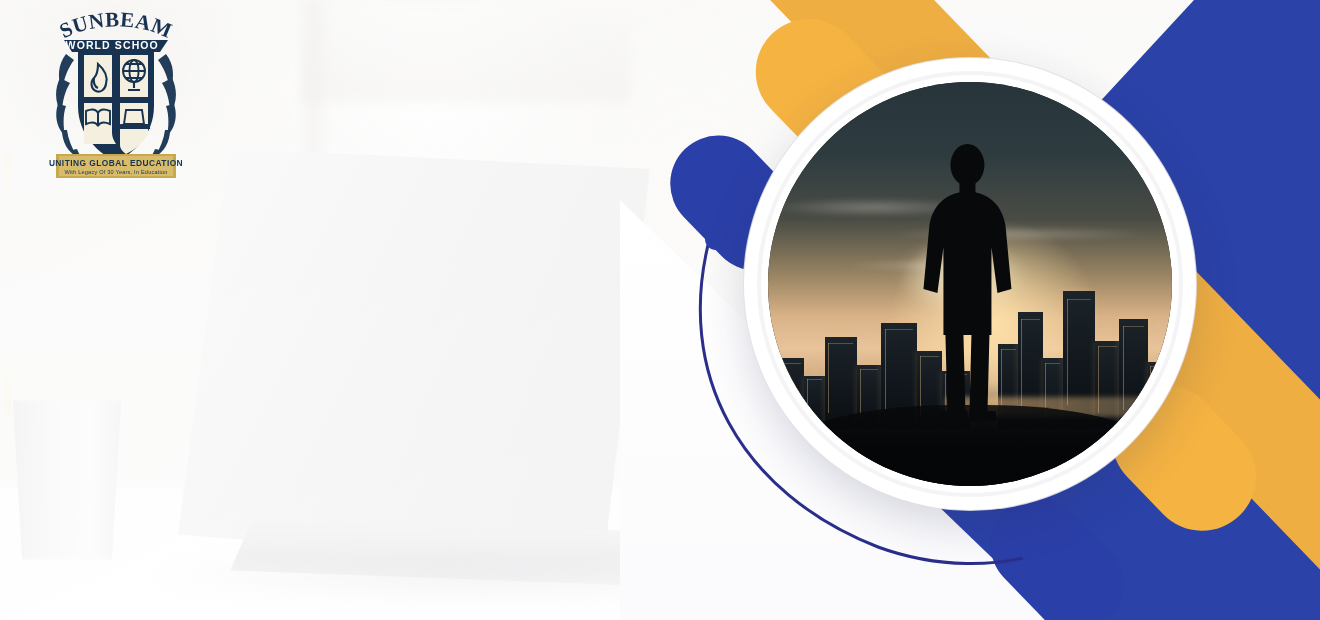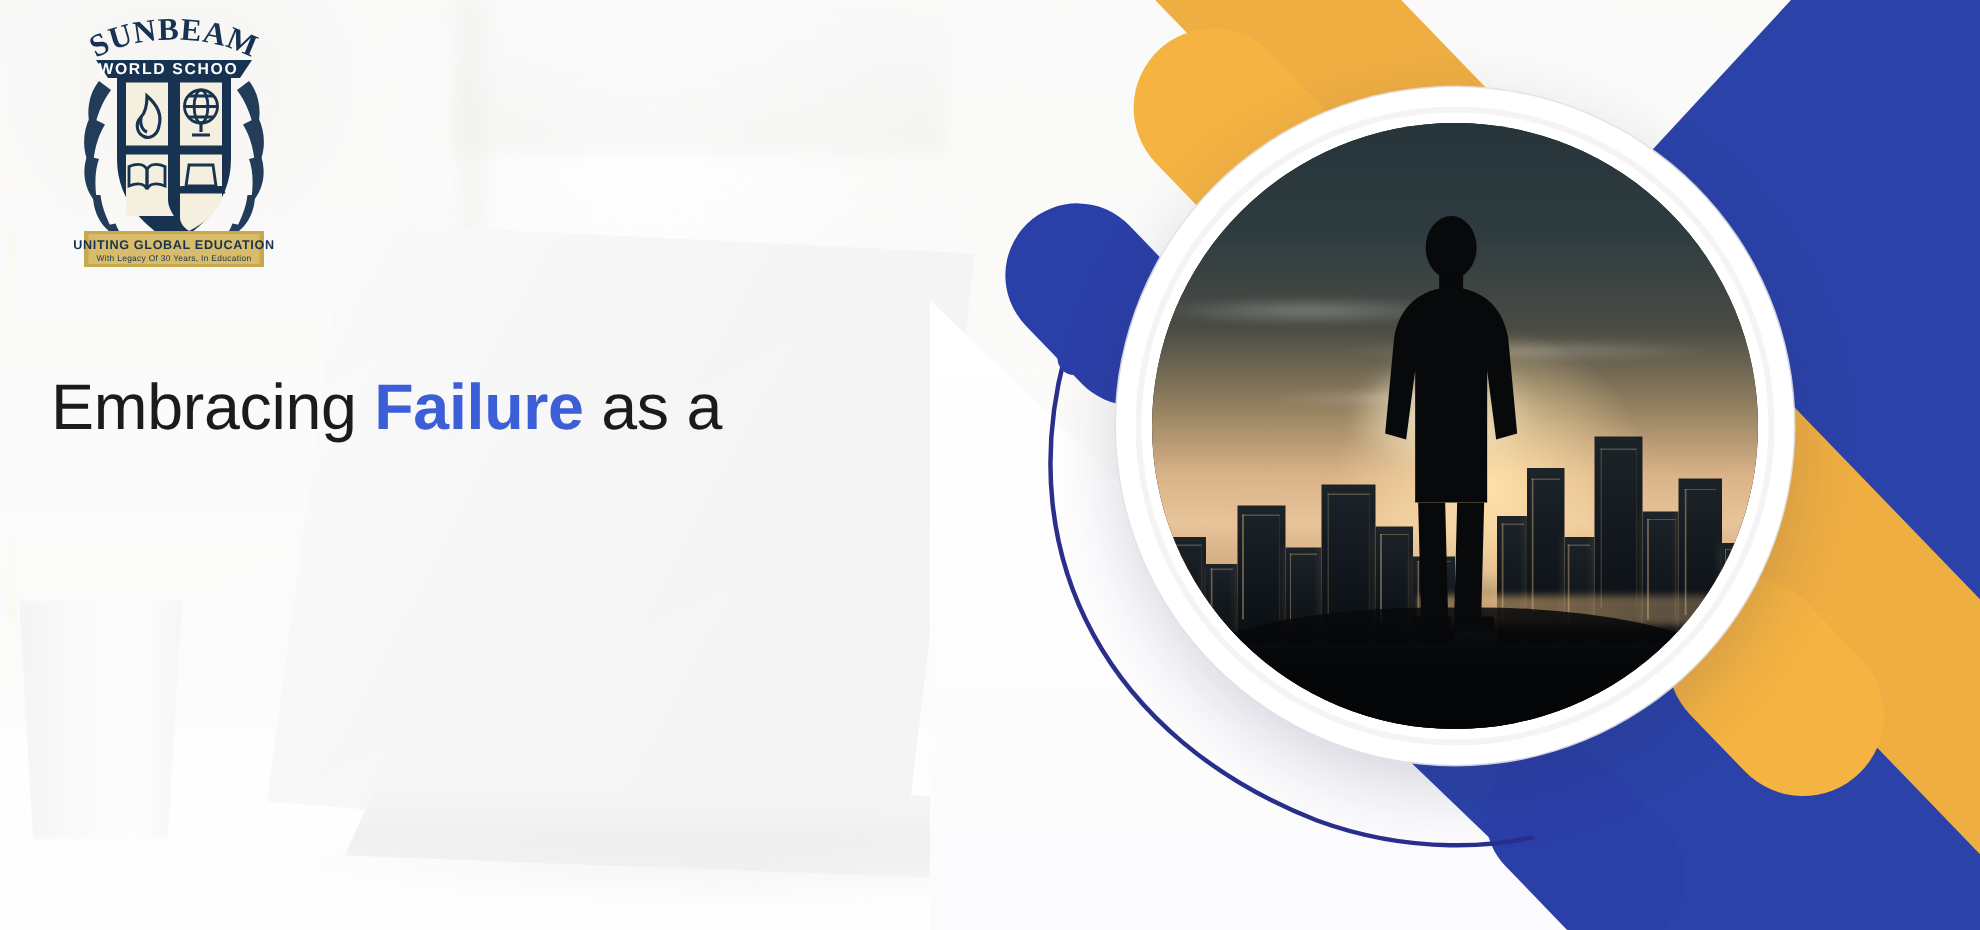--- a/index.html
+++ b/index.html
@@ -465,16 +465,15 @@
       </text>
 
       <path d="M14 146 h120 v24 h-120 z" fill="#c9a84c"></path>
       <path d="M17 148 h114 v20 h-114 z" fill="#d8bc6b"></path>
       <text x="74" y="158" text-anchor="middle" font-family="'Liberation Sans', sans-serif" font-size="8.4" font-weight="bold" fill="#173351" letter-spacing="0.45">UNITING GLOBAL EDUCATION</text>
       <text x="74" y="166" text-anchor="middle" font-family="'Liberation Sans', sans-serif" font-size="5.6" fill="#173351" letter-spacing="0.2">With Legacy Of 30 Years, In Education</text>
     </svg>
   </div>
 
   <h1 class="headline">
-    <span class="hl-line"><span>Embracing </span><span class="accent">Failure</span><span> as a</span></span>
   </h1>
 
 </div>
 
 </body></html>

